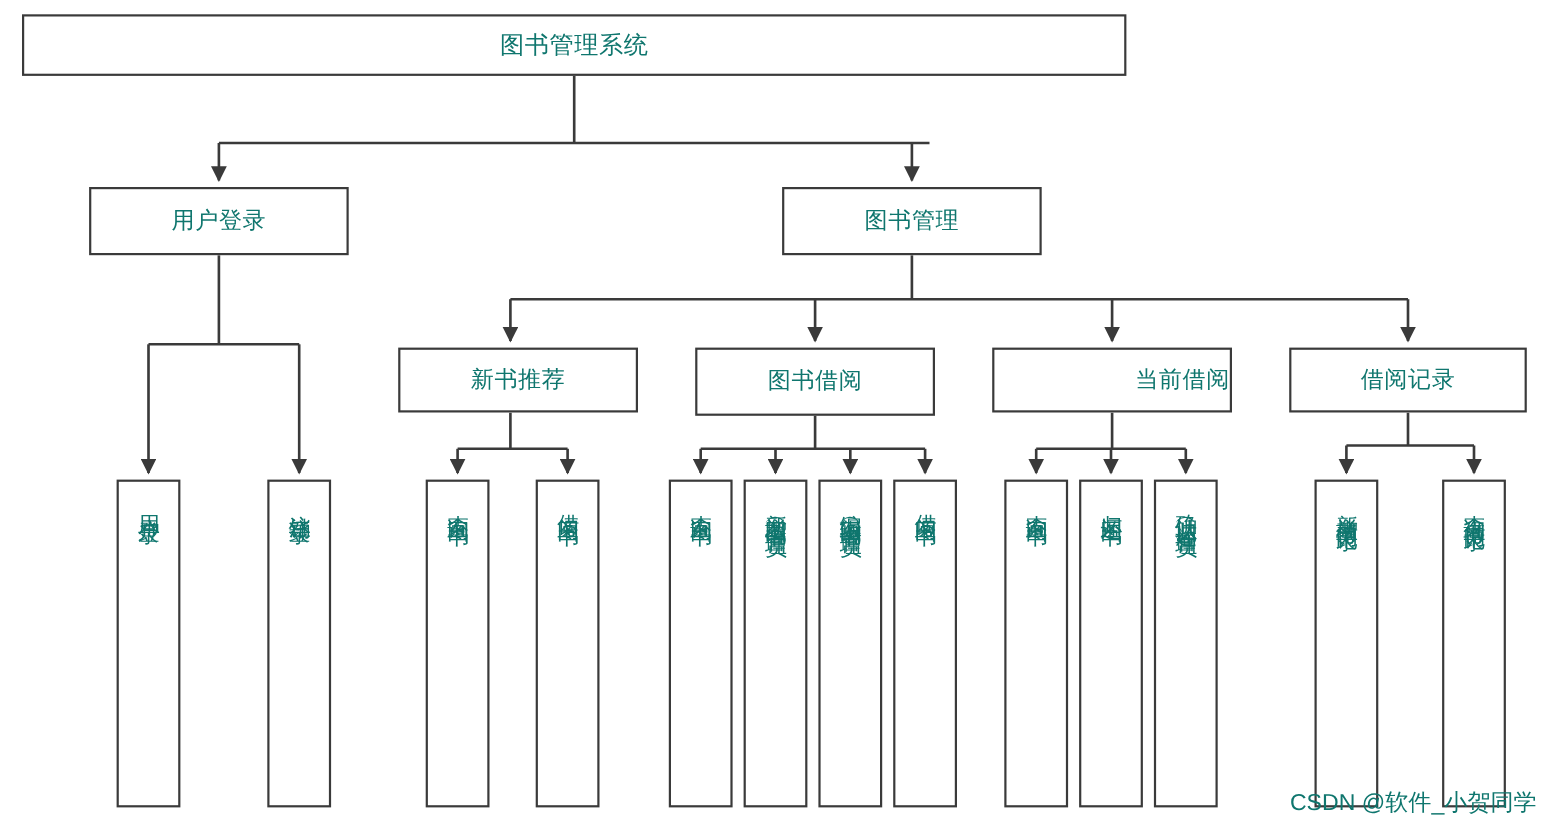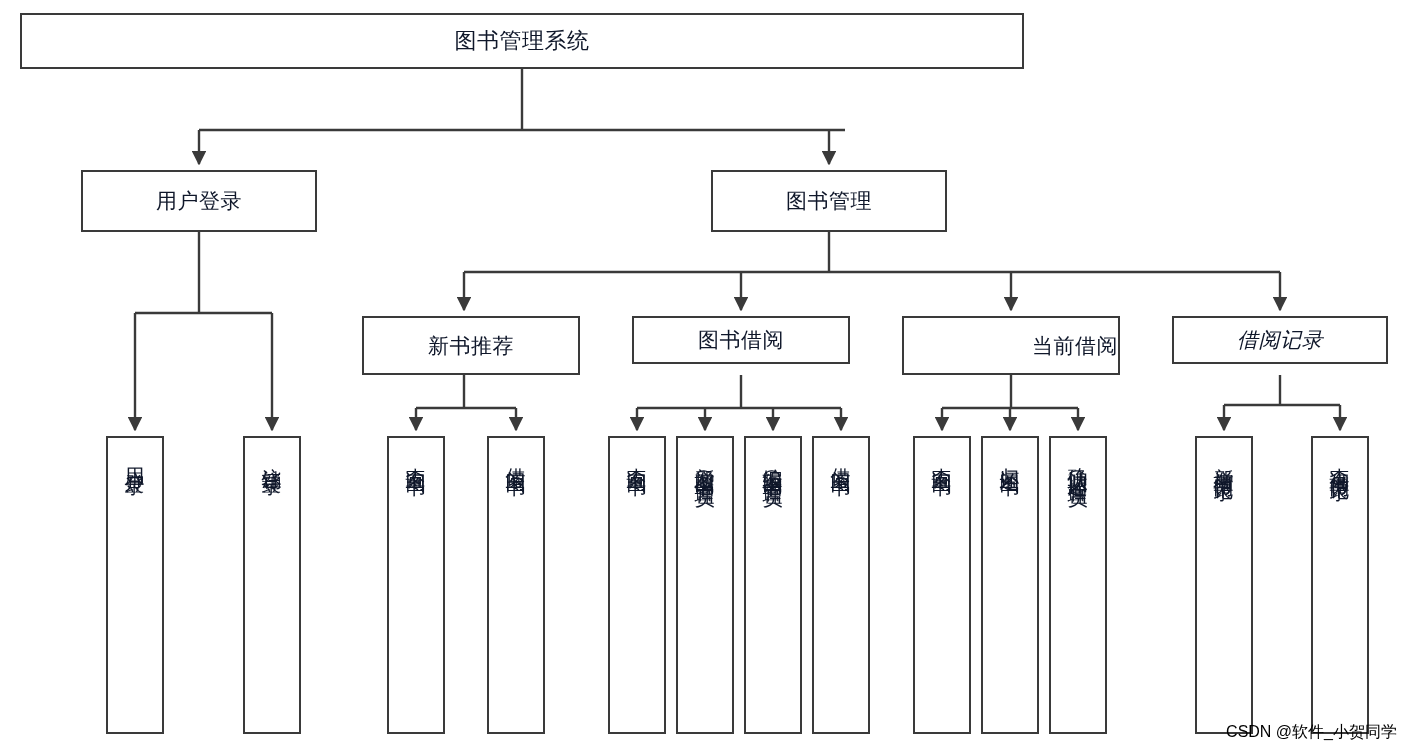--- a/index.html
+++ b/index.html
@@ -31,21 +31,21 @@
     background: #ffffff;
     border: 2px solid #3a3a3a;
     display: flex;
     align-items: center;
     justify-content: center;
     z-index: 2;
   }
   .node-label {
     font-size: 21px;
     line-height: 1.12;
-    color: #0f172a;
+    color: #0f766e;
     letter-spacing: 0.5px;
     white-space: nowrap;
   }
   .node.leaf {
     align-items: flex-start;
     justify-content: center;
     padding-top: 14px;
   }
   .node.leaf .node-label {
     writing-mode: vertical-rl;
@@ -54,22 +54,22 @@
     line-height: 1.3;
     letter-spacing: 3px;
     white-space: normal;
     max-height: 270px;
   }
   .node.root .node-label { font-size: 22px; }
   .watermark {
     position: absolute;
     right: 8px;
     bottom: 4px;
-    font-size: 16px;
-    color: #000000;
+    font-size: 21px;
+    color: #0f766e;
     z-index: 5;
     white-space: nowrap;
   }
 </style>
 </head>
 <body>
 
 <div id="canvas">
 
   <svg id="edges" viewBox="0 0 1405 747" xmlns="http://www.w3.org/2000/svg">
@@ -129,27 +129,27 @@
   <div class="node" style="left:81px; top:170px; width:236px; height:62px;">
     <span class="node-label">用户登录</span>
   </div>
   <div class="node" style="left:711px; top:170px; width:236px; height:62px;">
     <span class="node-label">图书管理</span>
   </div>
 
   <div class="node" style="left:362px; top:316px; width:218px; height:59px;justify-content:center;">
     <span class="node-label">新书推荐</span>
   </div>
-  <div class="node" style="left:632px; top:316px; width:218px; height:48px;text-align:right;">
+  <div class="node" style="left:632px; top:316px; width:218px; height:62px;text-align:right;">
     <span class="node-label">图书借阅</span>
   </div>
   <div class="node" style="left:902px; top:316px; width:218px; height:59px;justify-content:flex-end;">
     <span class="node-label">当前借阅</span>
   </div>
-  <div class="node" style="left:1172px; top:316px; width:216px; height:48px;font-style:italic;">
+  <div class="node" style="left:1172px; top:316px; width:216px; height:59px;">
     <span class="node-label">借阅记录</span>
   </div>
 
   <div class="node leaf" style="left:106px; top:436px; width:58px; height:298px;">
     <span class="node-label">用户登录</span>
   </div>
   <div class="node leaf" style="left:243px; top:436px; width:58px; height:298px;">
     <span class="node-label">注销登录</span>
   </div>
   <div class="node leaf" style="left:387px; top:436px; width:58px; height:298px;">

